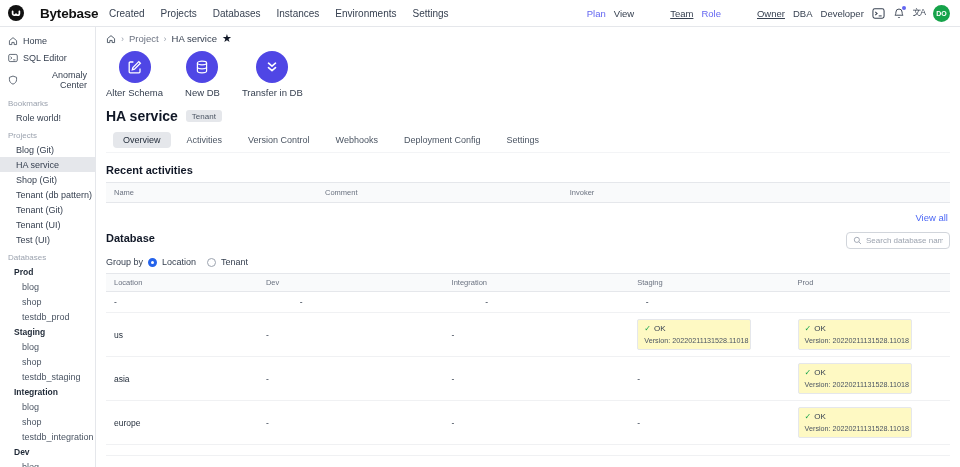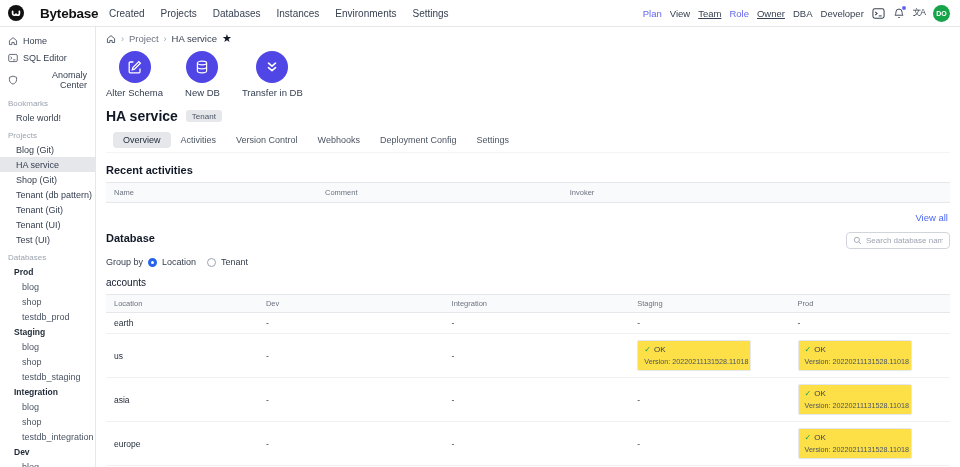--- a/index.html
+++ b/index.html
@@ -8,21 +8,21 @@
 
   
   .topbar { height:27px; display:flex; align-items:center; padding:0 10px 0 8px;
     border-bottom:1px solid #e5e7eb; }
   .brand { display:flex; align-items:center; gap:16px; width:95px; }
   .brand-name { font-size:13.5px; font-weight:800; color:#111; letter-spacing:-0.2px; }
   .topnav { display:flex; gap:16px; font-size:10px; color:#374151; margin-left:6px; }
   .topnav span { cursor:pointer; }
   .top-right { margin-left:auto; display:flex; align-items:center; gap:8px; font-size:9.5px; color:#374151; }
   .debug-label { color:#6366f1; }
-  .debug-active { text-decoration:underline; }
+  .debug-active { text-decoration:underline;margin-left:28px; }
   .icon-btn { display:flex; align-items:center; position:relative; }
   .bell-dot { position:absolute; top:-1px; right:-1px; width:4px; height:4px; border-radius:50%; background:#6366f1; }
   .translate-glyph::before { content:"文A"; font-size:8.5px; color:#374151; letter-spacing:-1px; }
   .avatar { width:17px; height:17px; border-radius:50%; background:#16a34a; color:#fff;
     font-size:7px; font-weight:700; display:flex; align-items:center; justify-content:center; }
 
   
   .layout { display:flex; height:440px; }
 
   
@@ -45,21 +45,21 @@
   .actions { display:flex; gap:22px; margin-top:7px; }
   .action { display:flex; flex-direction:column; align-items:center; gap:4px; cursor:pointer; }
   .action-circle { width:32px; height:32px; border-radius:50%; background:#4f46e5;
     display:flex; align-items:center; justify-content:center; }
   .action-label { font-size:9.5px; color:#374151; }
 
   .title-row { display:flex; align-items:center; gap:8px; margin-top:10px; }
   .page-title { font-size:14px; font-weight:800; color:#111827; }
   .badge { background:#e5e7eb; color:#4b5563; font-size:8px; padding:1.5px 6px; border-radius:3px; }
 
-  .tabs { display:flex; margin-top:8px; border-bottom:1px solid #f3f4f6; padding-bottom:4px;padding-left:7px; }
+  .tabs { display:flex; gap:6px; margin-top:8px; border-bottom:1px solid #f3f4f6; padding-bottom:4px;padding-left:7px; }
   .tab { font-size:9px; color:#4b5563; padding:3px 10px; border-radius:4px; cursor:pointer; }
   .tab.active { background:#e5e7eb; color:#1f2937; }
 
   .section-heading { font-size:11px; font-weight:700; color:#111827; }
   .recent { margin-top:11px; }
   .act-table { margin-top:6px; display:flex; background:#f9fafb;
     border-top:1px solid #e5e7eb; border-bottom:1px solid #e5e7eb; }
   .act-th { font-size:7.5px; color:#6b7280; padding:5px 8px; }
   .aw0{width:25%;} .aw1{width:29%;} .aw2{width:23%;} .aw3{width:23%;}
   .view-all-row { text-align:right; padding:4px 2px 0 0; }
@@ -81,21 +81,21 @@
   .tenant-name { margin-top:10px; font-size:10px; color:#111827; }
 
   .matrix { margin-top:6px; }
   .m-header { display:flex; background:#f9fafb; border-top:1px solid #e5e7eb; border-bottom:1px solid #e5e7eb; }
   .m-th { font-size:7.5px; color:#6b7280; padding:4px 8px; }
   .m-row { display:flex; align-items:center; border-bottom:1px solid #f0f1f3; }
   .m-cell { padding:5px 8px; font-size:8.5px; color:#374151; }
   .m-name { color:#1f2937; }
   .mw0{width:18%;} .mw1{width:22%;} .mw2{width:22%;} .mw3{width:19%;} .mw4{width:19%;}
 
-  .ok-card { border:1px solid #e5e7eb; border-radius:2px; background:#fde047;
+  .ok-card { border:1px solid #e5e7eb; border-radius:2px; background:#fef9c3;
     padding:4px 6px; width:114px; margin:1px 0; }
   .ok-line { display:flex; align-items:center; gap:3px; font-size:8px; color:#374151; }
   .check-glyph::before { content:"✓"; color:#16a34a; font-size:8px; }
   .version { margin-top:3px; font-size:7.2px; color:#4b5563; white-space:nowrap; }
 
   svg { display:block; }
 </style>
 </head>
 <body>
 
@@ -290,33 +290,31 @@
     </div>
 
     <div class="groupby-row">
       <span>Group by</span>
       <span class="radio selected"></span>
       <span class="radio-label">Location</span>
       <span class="radio unselected"></span>
       <span class="radio-label">Tenant</span>
     </div>
 
-    <div class="tenant-name">accounts</div>
 
     <div class="matrix">
       <div class="m-header">
         <span class="m-th mw0">Location</span>
         <span class="m-th mw1">Dev</span>
         <span class="m-th mw2">Integration</span>
         <span class="m-th mw3">Staging</span>
         <span class="m-th mw4">Prod</span>
       </div>
 
       <div class="m-row">
-        <span class="m-cell m-name mw0">earth</span>
         <span class="m-cell mw1">-</span>
         <span class="m-cell mw2">-</span>
         <span class="m-cell mw3">-</span>
         <span class="m-cell mw4">-</span>
       </div>
 
       <div class="m-row">
         <span class="m-cell m-name mw0">us</span>
         <span class="m-cell mw1">-</span>
         <span class="m-cell mw2">-</span>

